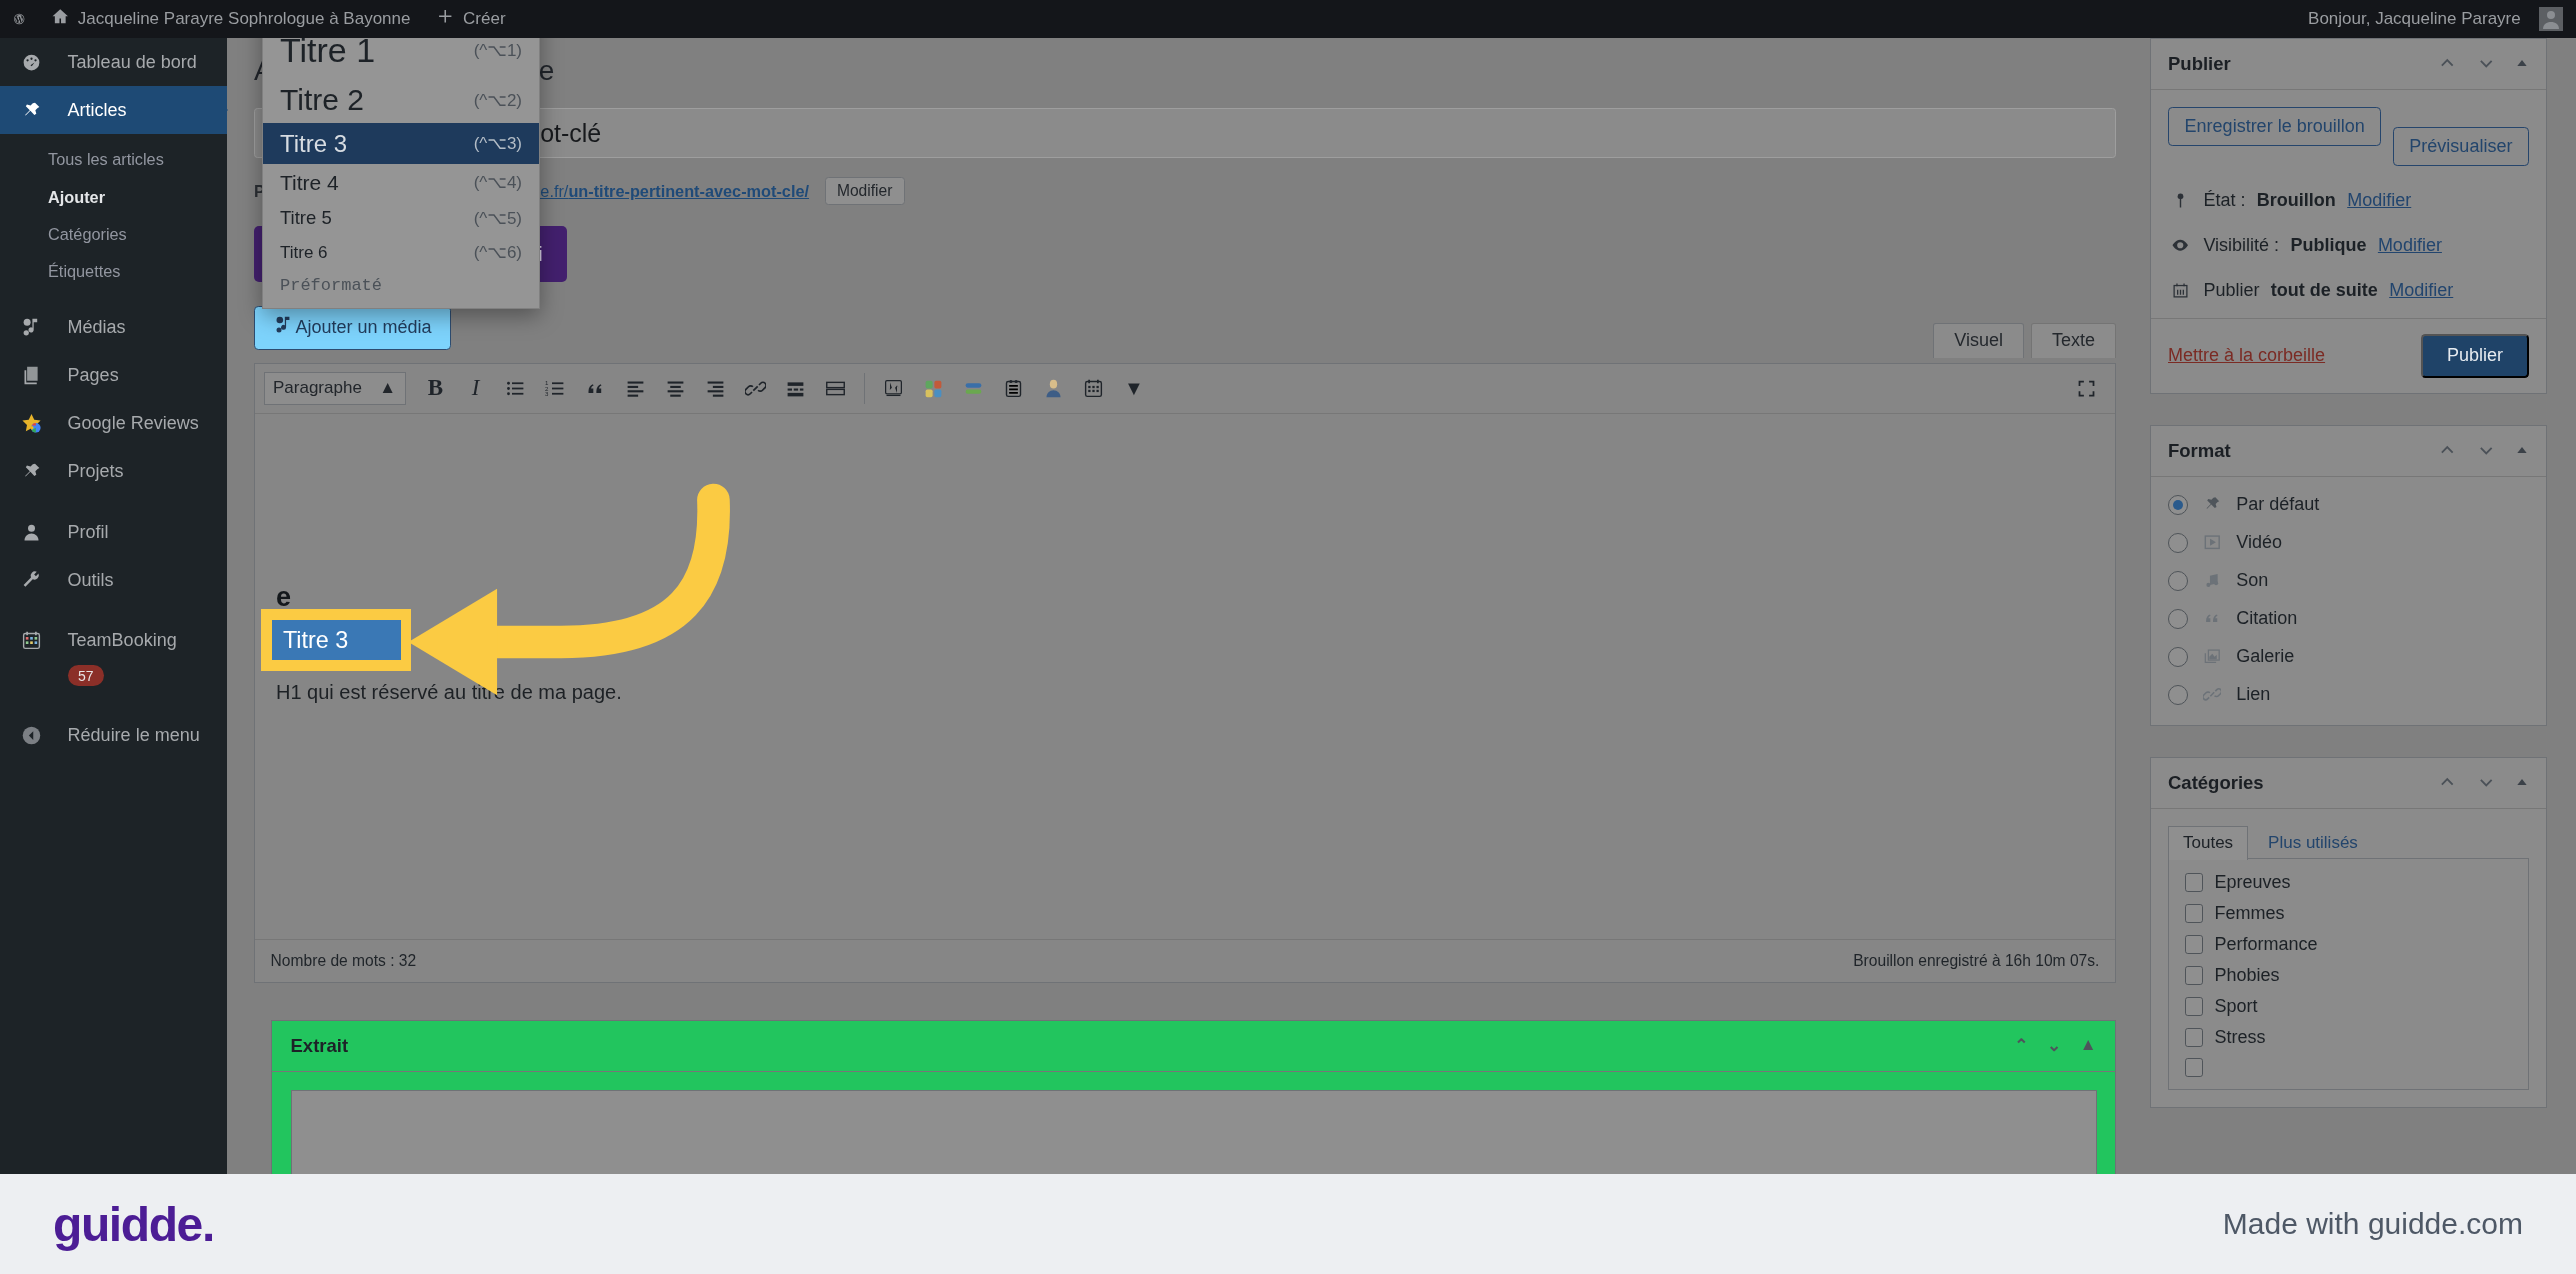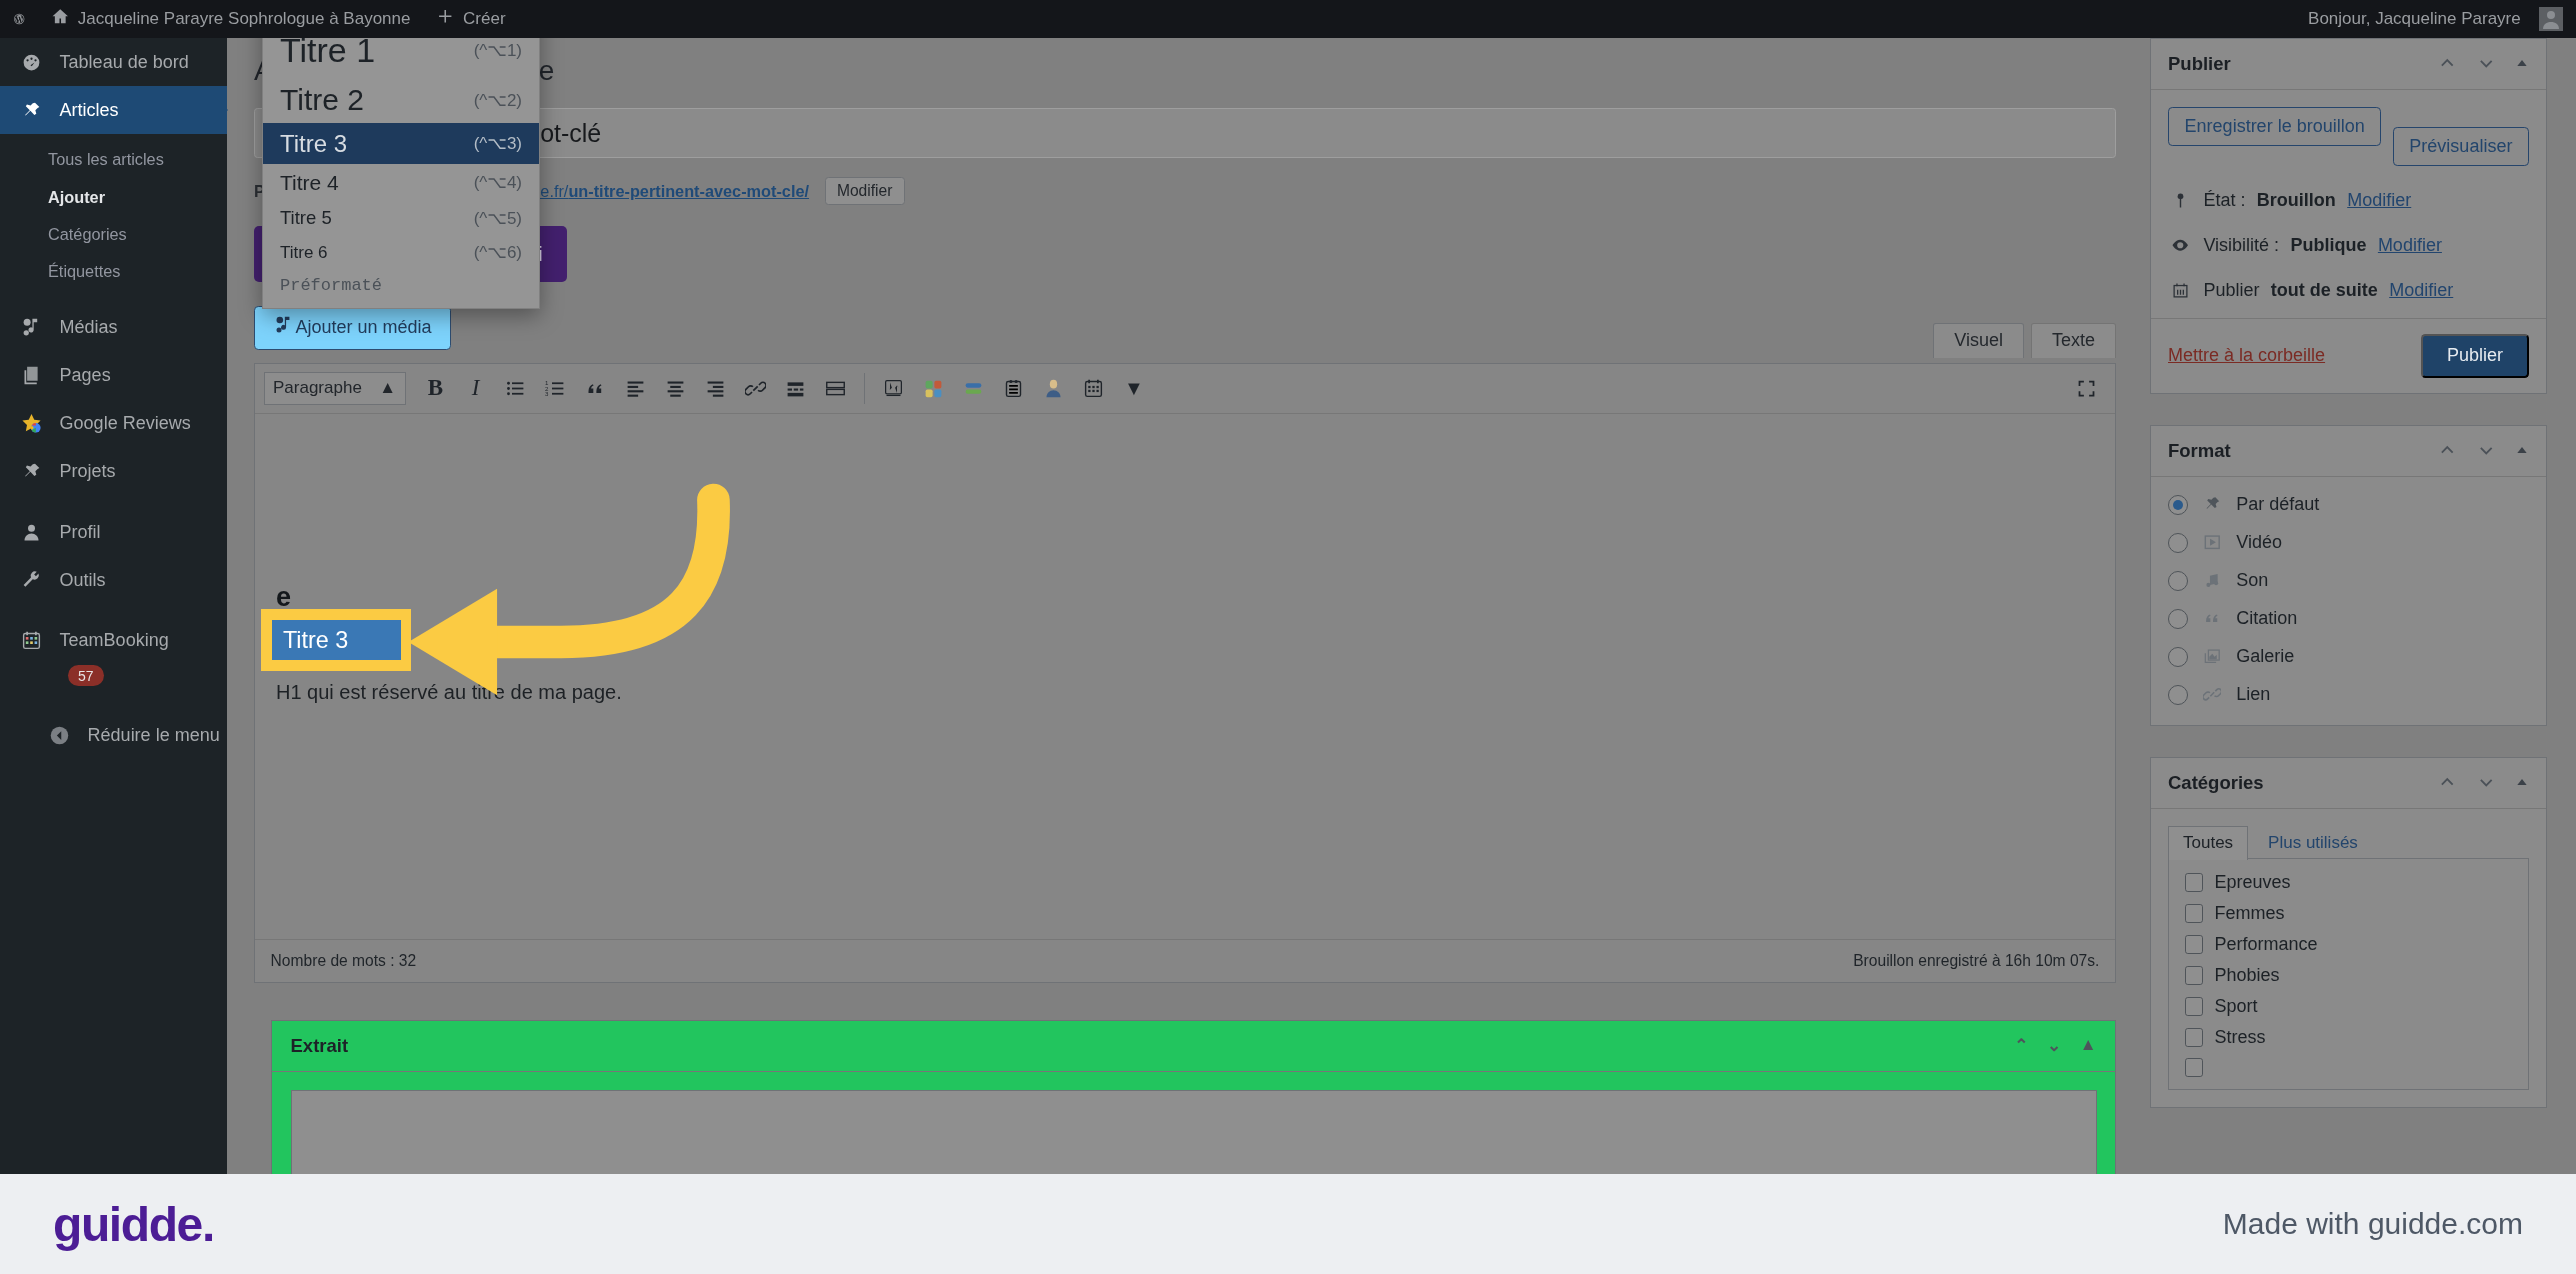--- a/index.html
+++ b/index.html
@@ -30,42 +30,42 @@
   .ab-spacer { flex: 1; }
   .ab-avatar { width: 24px; height: 24px; background: #5c5f63; margin-left: 10px; }
   .ab-avatar svg { display:block; }
 
   
   .sidebar {
     position: absolute; left: 0; top: 38px; width: 227px; height: 1136px;
     background: #1d2327; z-index: 35;
   }
   .menu-item {
-    display: flex; align-items: center; gap: 13px;
+    display: flex; align-items: center; gap: 21px;
     height: 48px; padding-left: 15.6px; color: #a7aaad; font-size: 18px;
   }
   .menu-item .ico { width: 31px; display: flex; align-items: center; justify-content: center; }
   .menu-item.active {
     background: #1e4a75; color: #fff; position: relative;
   }
   .menu-item.active::after {
     content: ""; position: absolute; right: -15.6px; top: 50%; transform: translateY(-50%);
     border: 15.6px solid transparent; border-left-color: #1e4a75;
   }
   .submenu { background: #1d2327; padding: 7px 0 12.8px 0; }
   .submenu a {
     display: block; padding: 9.2px 0 9.2px 48px; font-size: 16.3px; color: #9296a0; text-decoration: none;
   }
   .submenu a.sel { color: #e4e6e8; font-weight: bold; }
   .sep { height: 12.8px; }
   .badge {
     display: inline-block; background: #8b2f28; color: #e9e3e3;
     border-radius: 15.6px; font-size: 14px; padding: 2.8px 10px; margin-left: 68px;
   }
-  .collapse { margin-top: 25.5px; margin-left: 28px; }
+  .collapse { margin-top: 25.5px; }
 
   
   .main { position: absolute; left: 227px; top: 38px; width: 1916px; }
   .page-title { font-size: 28px; color: #21252b; padding: 17px 27px 8.5px 27px; font-weight: normal; }
   .title-input {
     margin: 12.8px 27px 0 27px; height: 50px; background: #8b8b8b;
     border: 1.4px solid #9e9e9e; border-radius: 3.5px;
     font-size: 25px; color: #17191c; display: flex; align-items: center; padding: 0 12.8px;
   }
   .permalink { margin: 18.5px 27px 0 27px; font-size: 16.3px; color: #2b2f34; display: flex; align-items: center; gap: 8.5px; }

